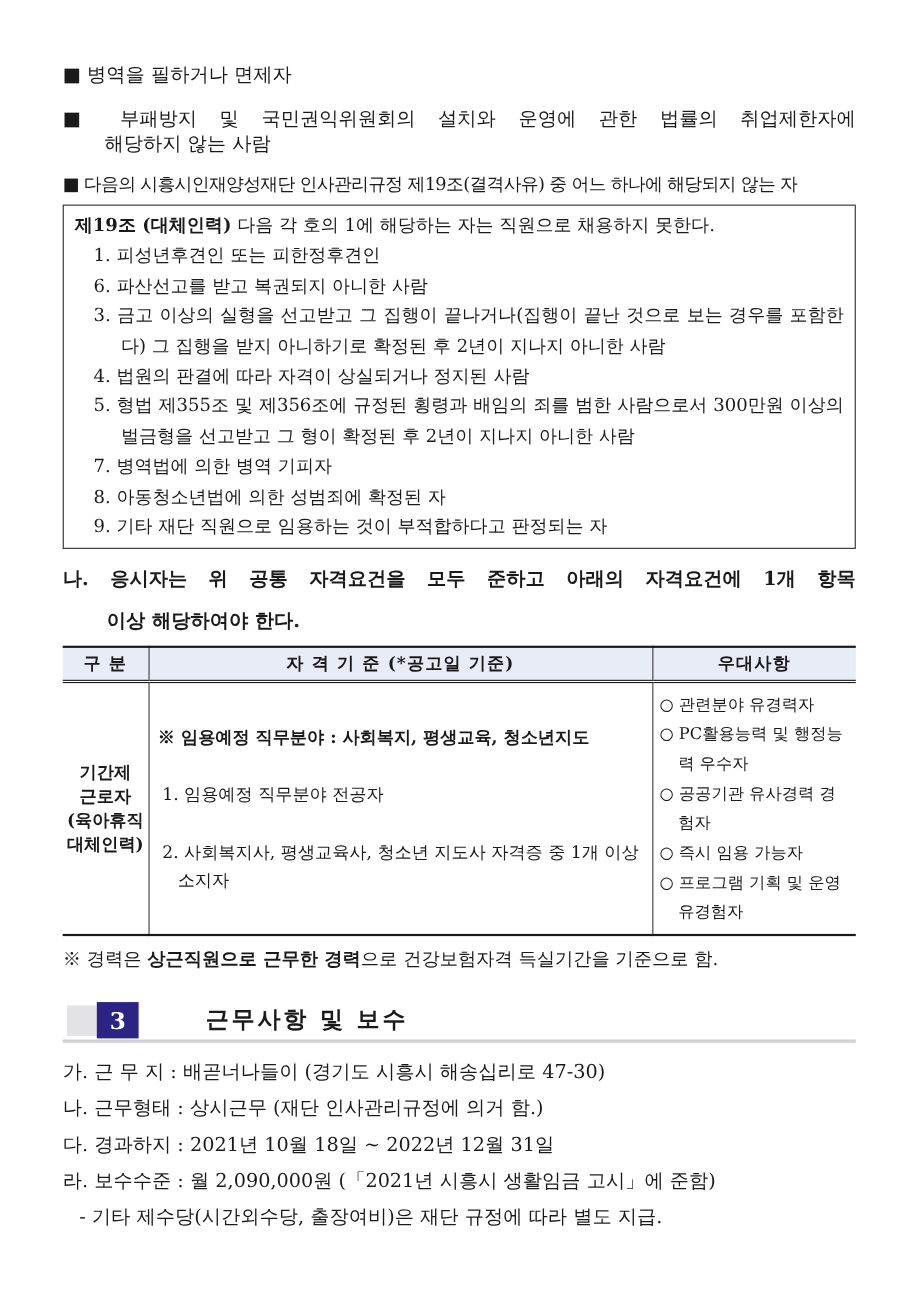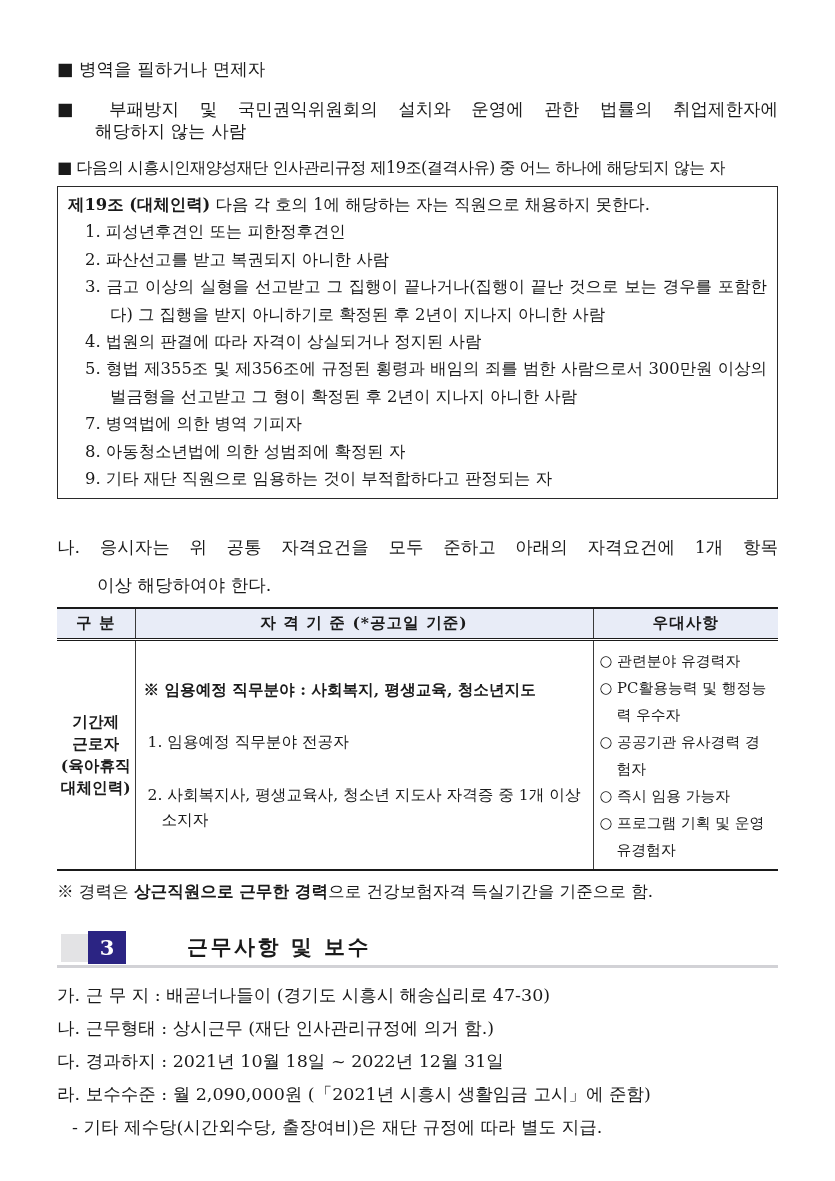--- a/index.html
+++ b/index.html
@@ -30,21 +30,21 @@
     line-height: 27.4px;
   }
   .article-title .t-bold { font-weight: bold; }
   .bi {
     padding-left: 42px;
     text-indent: -25px;
     text-align: justify;
   }
 
   
-  .para-na { margin-top: 36px; font-size: 17.5px; line-height: 24px; }
+  .para-na { margin-top: 16px; font-size: 17.5px; line-height: 24px; font-weight: bold; }
   .para-na .l1 { text-align: justify; text-align-last: justify; margin-bottom: 14px; }
   .para-na .l2 { padding-left: 40px; }
 
   
   table.qual {
     width: 721px;
     margin-top: 10px;
     border-collapse: collapse;
     table-layout: fixed;
   }
@@ -120,21 +120,21 @@
   <div class="bullet b1">■ 병역을 필하거나 면제자</div>
   <div class="bullet b2-l1">■ 부패방지 및 국민권익위원회의 설치와 운영에 관한 법률의 취업제한자에</div>
   <div class="bullet b2-l2">해당하지 않는 사람</div>
   <div class="bullet b3">■ 다음의 시흥시인재양성재단 인사관리규정 제19조(결격사유) 중 어느 하나에 해당되지 않는 자</div>
 
   <div class="article-box">
     <div class="article-title">
       <span class="t-bold">제19조 (대체인력)</span><span> 다음 각 호의 1에 해당하는 자는 직원으로 채용하지 못한다.</span>
     </div>
     <div class="bi">1. 피성년후견인 또는 피한정후견인</div>
-    <div class="bi">2. 파산선고를 받고 복권되지 아니한 사람</div>
+    <div class="bi">6. 파산선고를 받고 복권되지 아니한 사람</div>
     <div class="bi">3. 금고 이상의 실형을 선고받고 그 집행이 끝나거나(집행이 끝난 것으로 보는 경우를 포함한다) 그 집행을 받지 아니하기로 확정된 후 2년이 지나지 아니한 사람</div>
     <div class="bi">4. 법원의 판결에 따라 자격이 상실되거나 정지된 사람</div>
     <div class="bi">5. 형법 제355조 및 제356조에 규정된 횡령과 배임의 죄를 범한 사람으로서 300만원 이상의 벌금형을 선고받고 그 형이 확정된 후 2년이 지나지 아니한 사람</div>
     <div class="bi">7. 병역법에 의한 병역 기피자</div>
     <div class="bi">8. 아동청소년법에 의한 성범죄에 확정된 자</div>
     <div class="bi">9. 기타 재단 직원으로 임용하는 것이 부적합하다고 판정되는 자</div>
   </div>
 
   <div class="para-na">
     <div class="l1">나. 응시자는 위 공통 자격요건을 모두 준하고 아래의 자격요건에 1개 항목</div>

